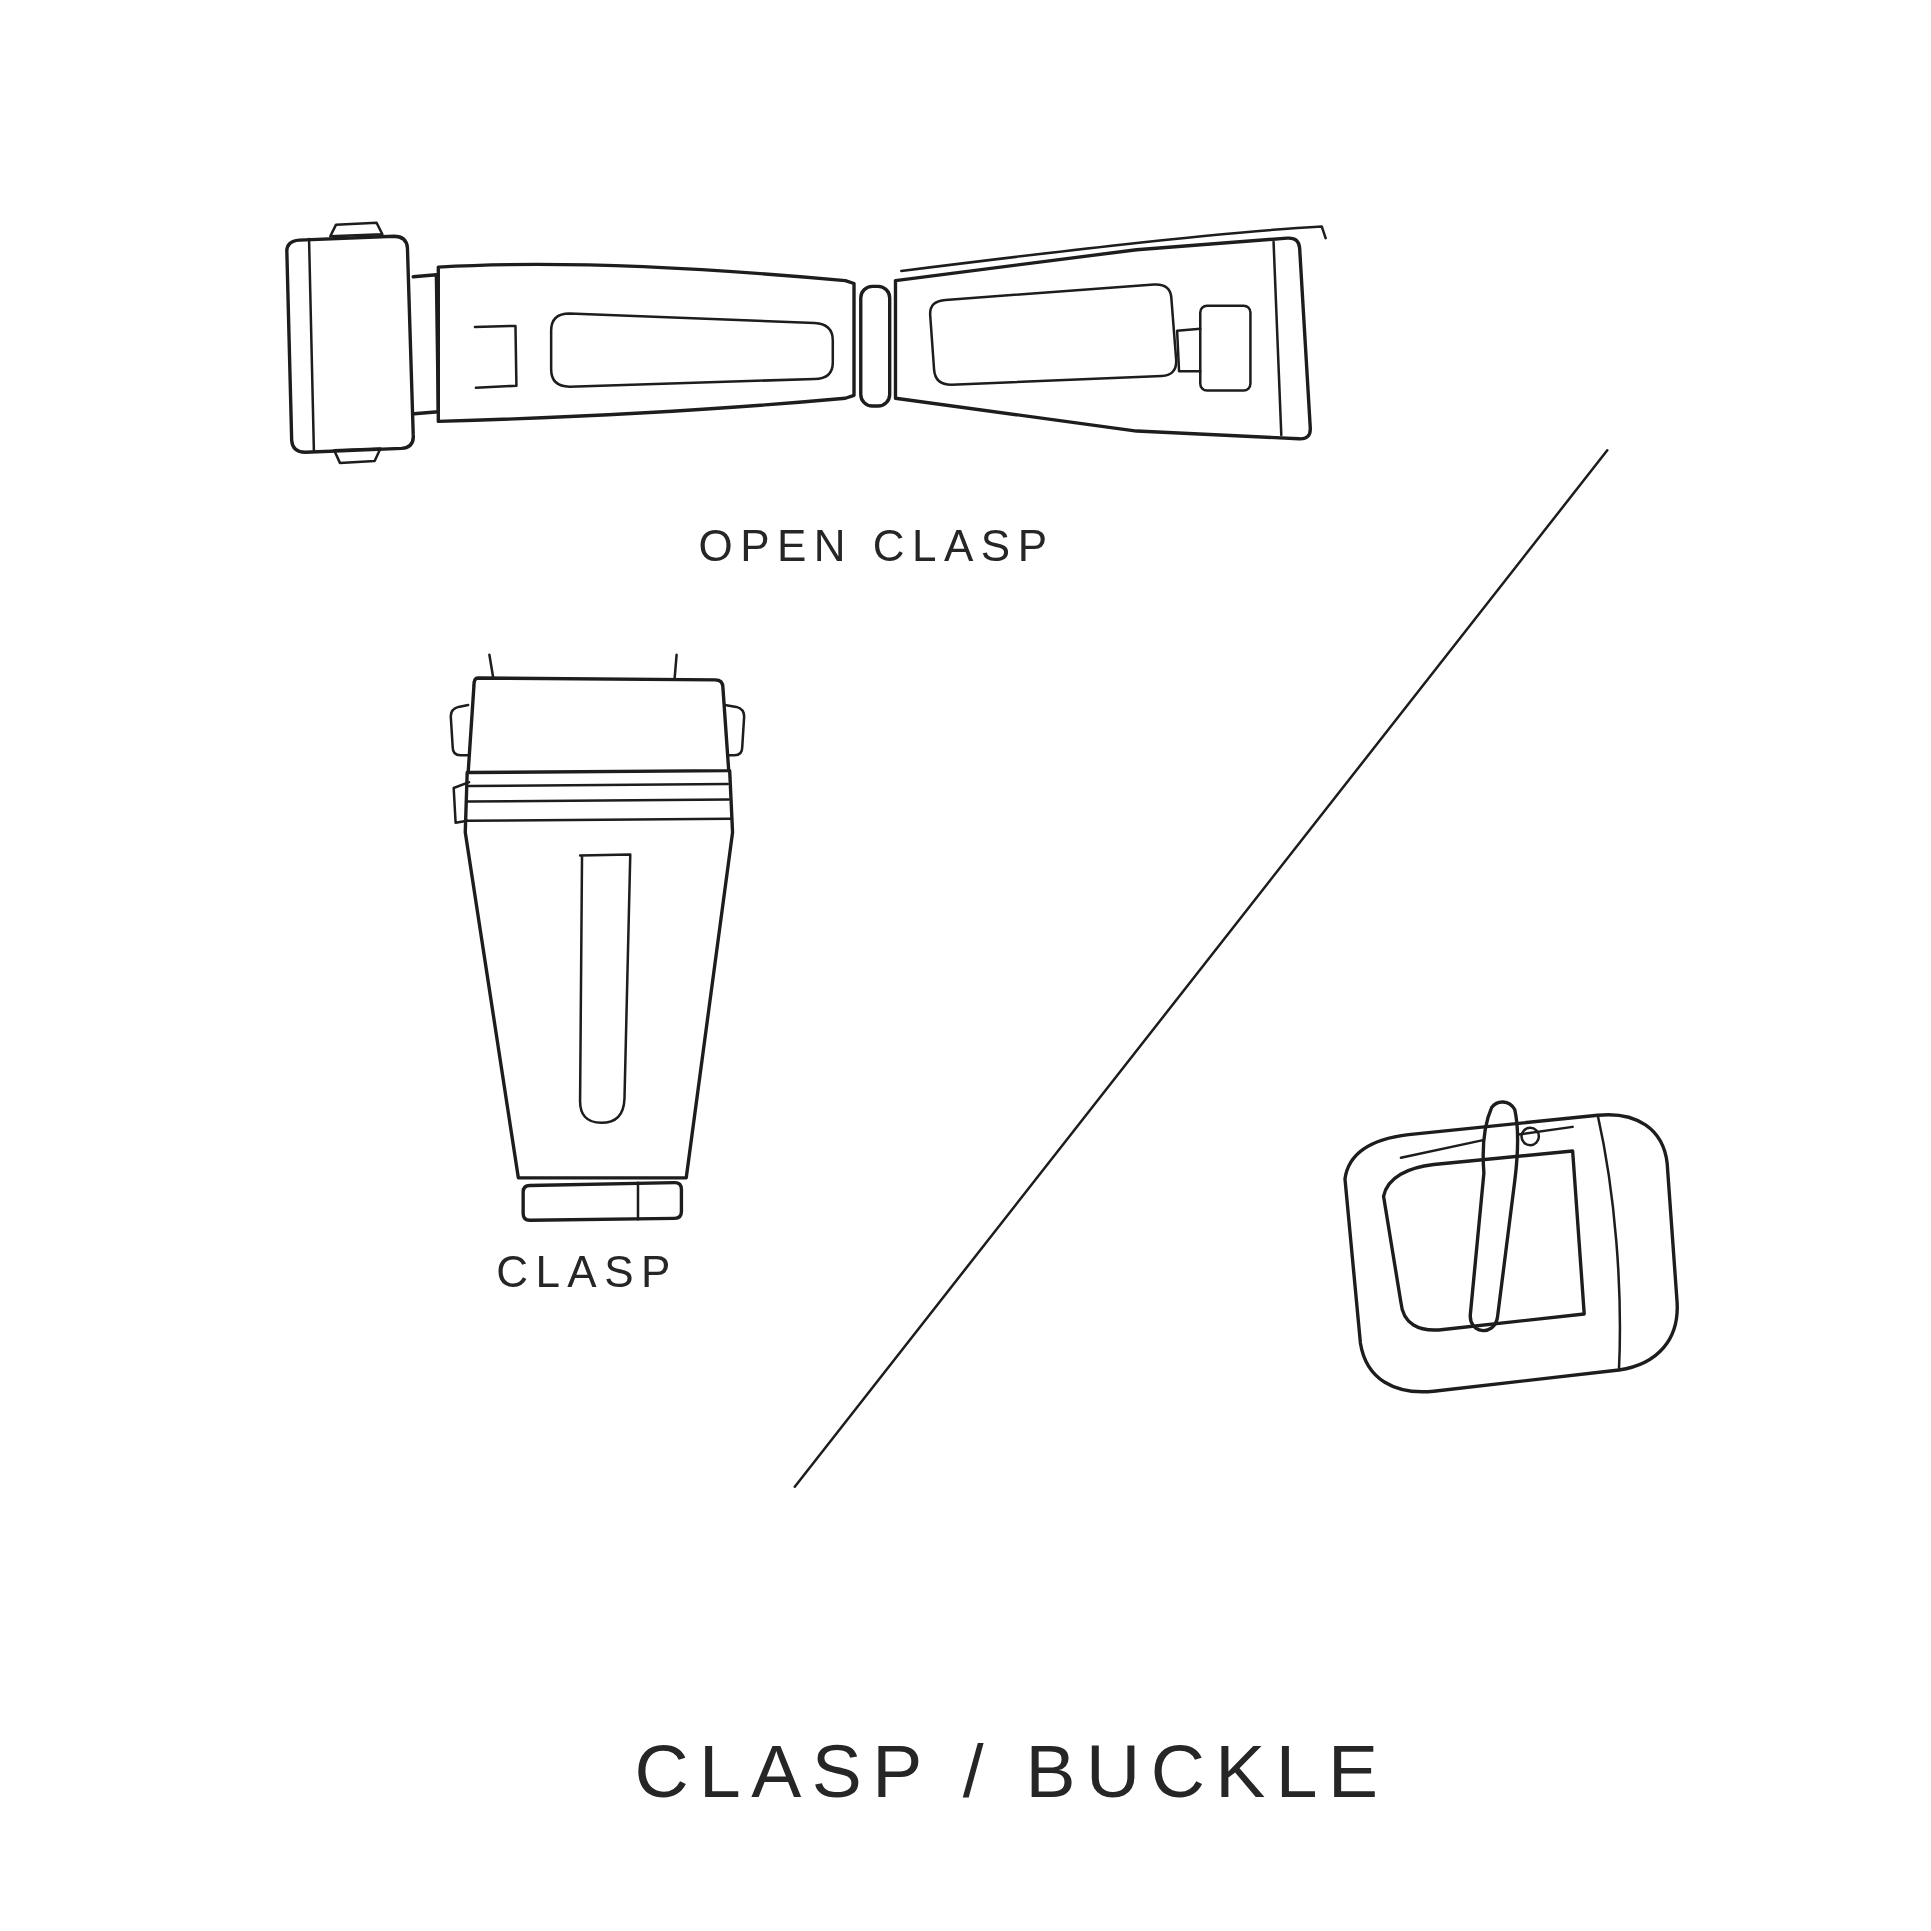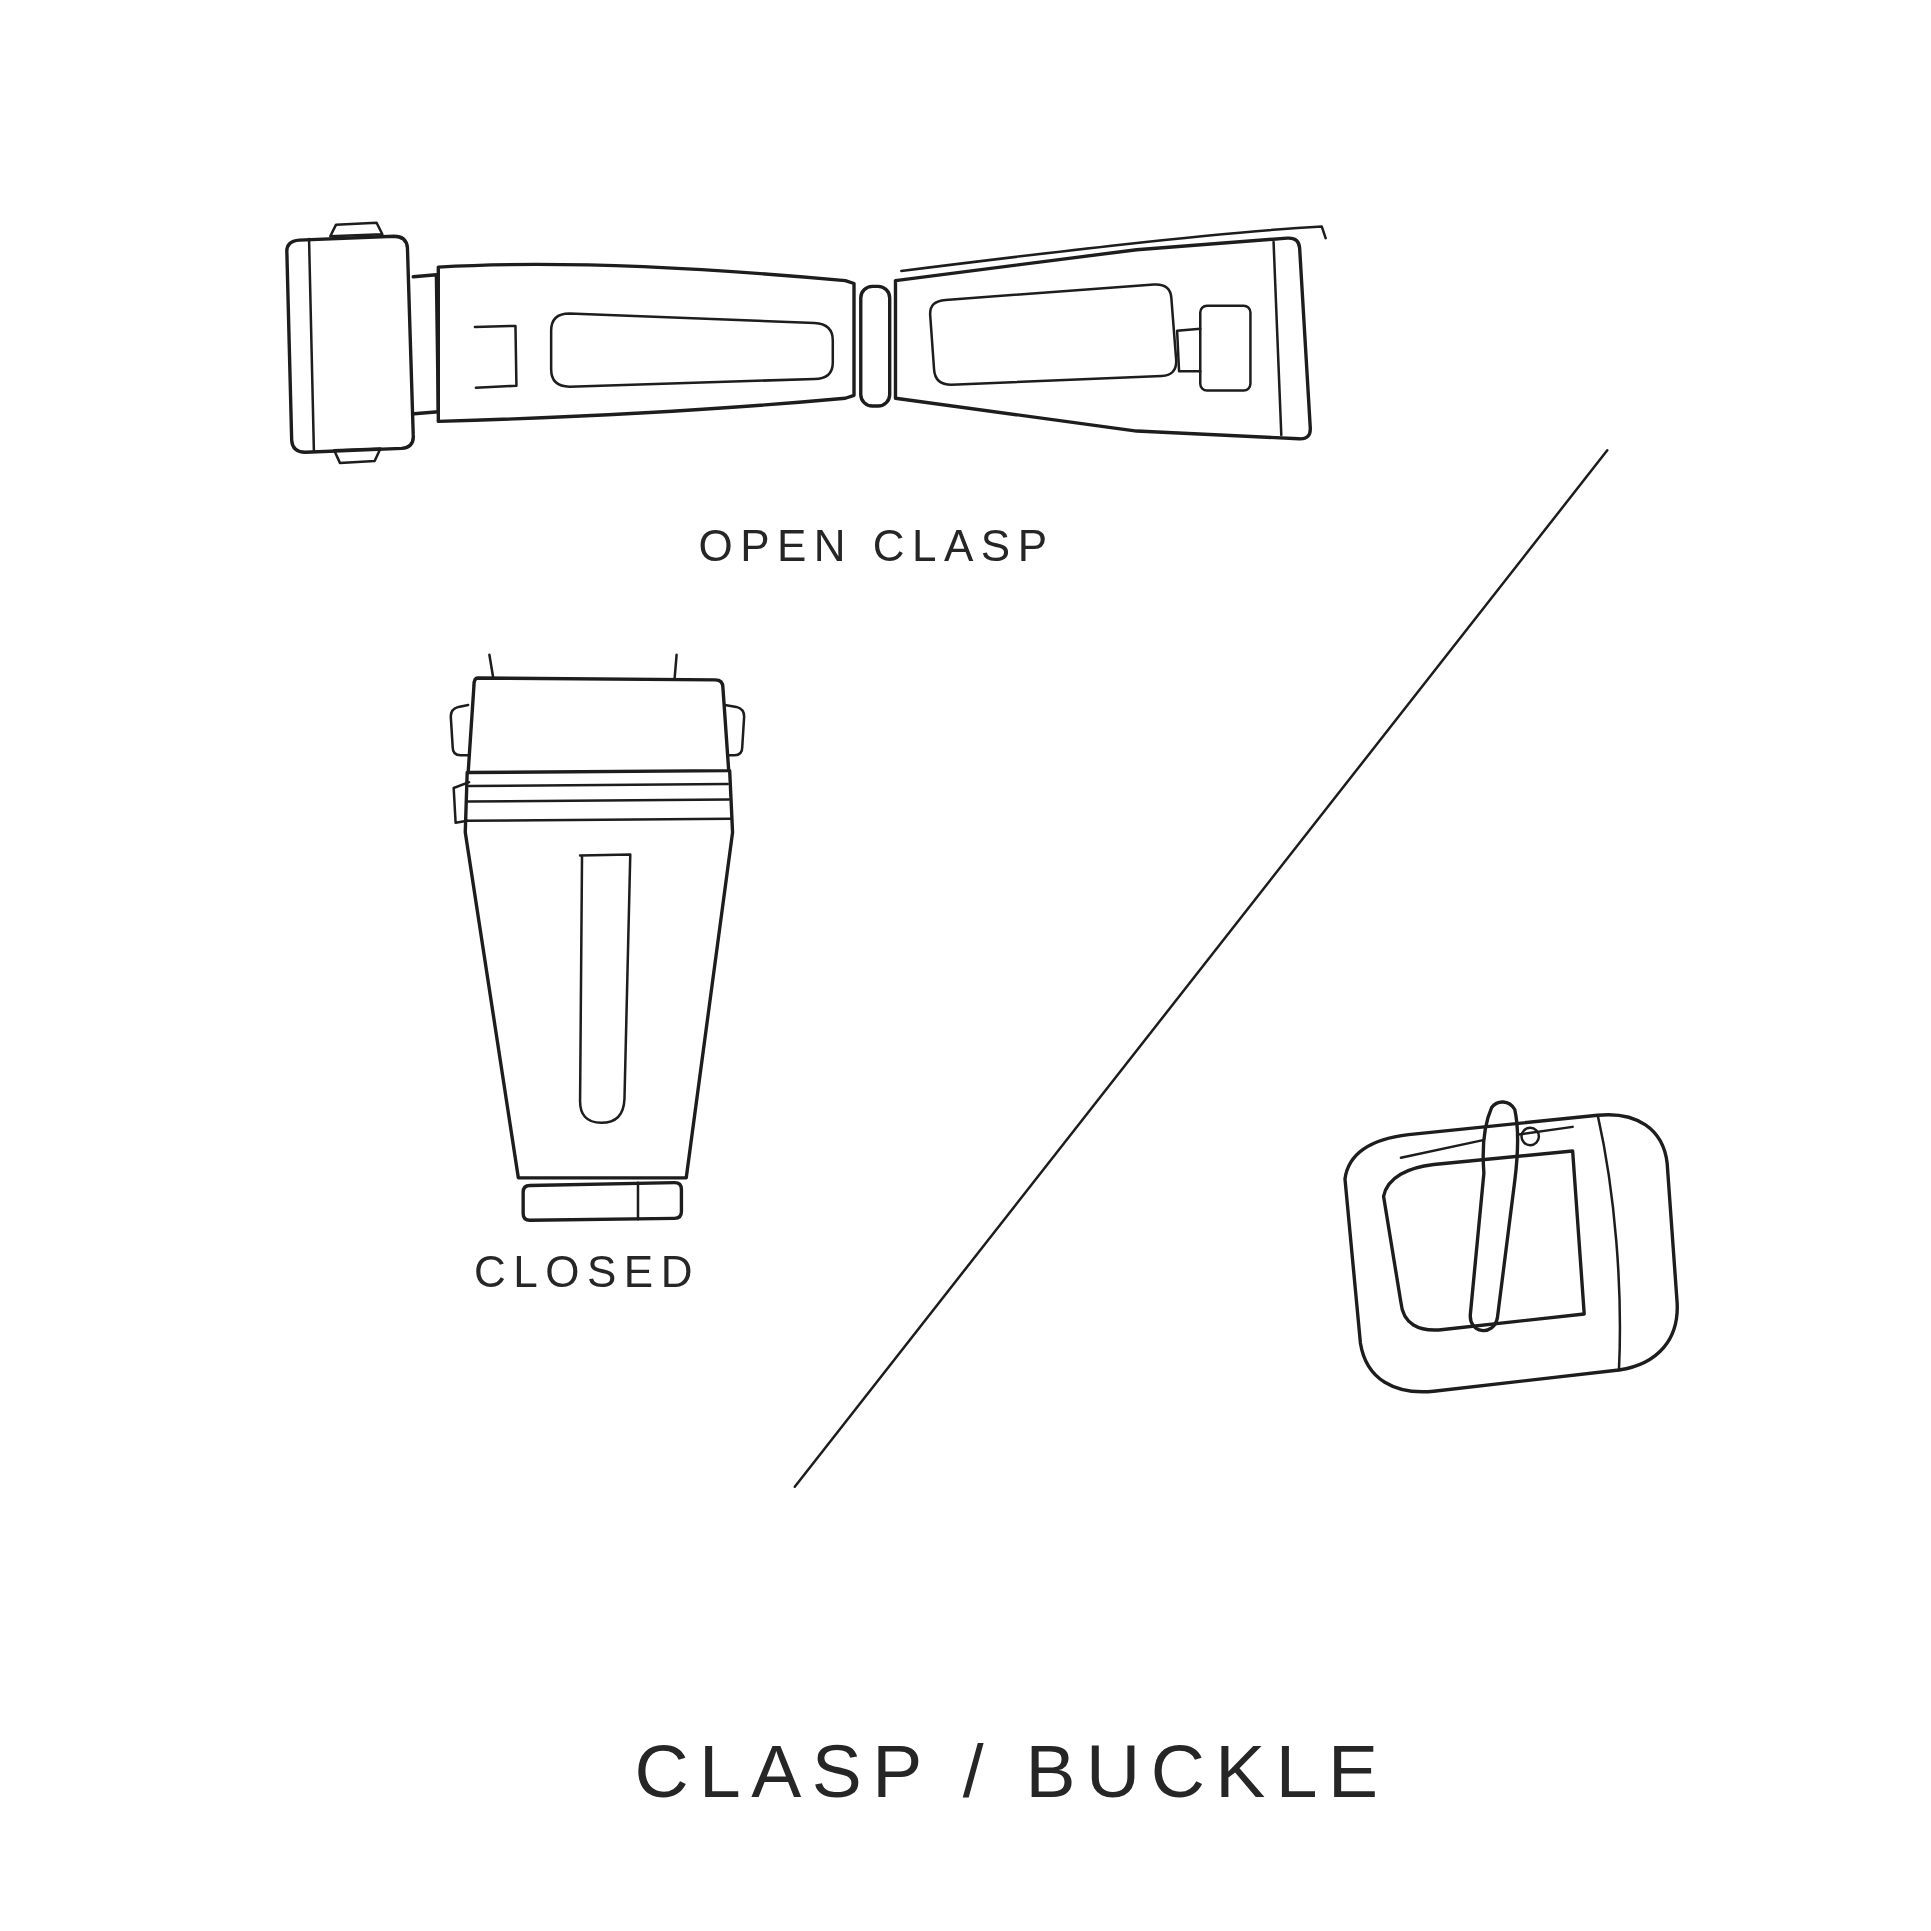--- a/index.html
+++ b/index.html
@@ -107,21 +107,21 @@
 
       <path d="M31,128 L29,190 L84,548 L258,548 L306,190 L303,126"></path>
 
       <path class="thin" d="M148,214 L200,213 L194,466 Q193,491 170,491 Q147,491 148,466 L150,214 Z"></path>
 
       <path d="M96,556 Q89,556 89,563 L89,585 Q89,592 96,592 L246,590 Q253,590 253,583 L253,560 Q253,553 246,553 Z"></path>
       <path class="thin" d="M208,553 L208,591"></path>
     </svg>
   </div>
 
-  <div class="label" style="left:348px; top:1247px; width:386px;">CLOSED</div>
+  <div class="label" style="left:348px; top:1247px; width:386px;">CLASP</div>
 
   <div class="illustration" style="left:743px; top:444px; width:826px; height:1049px;">
     <svg width="826" height="1049" viewBox="0 0 856 1086" aria-hidden="true">
       <line class="thin" x1="848" y1="6" x2="6" y2="1080"></line>
     </svg>
   </div>
 
   <div class="illustration" style="left:1241px; top:1096px; width:415px; height:328px;">
     <svg width="415" height="328" viewBox="0 0 430 340" aria-hidden="true">
 

